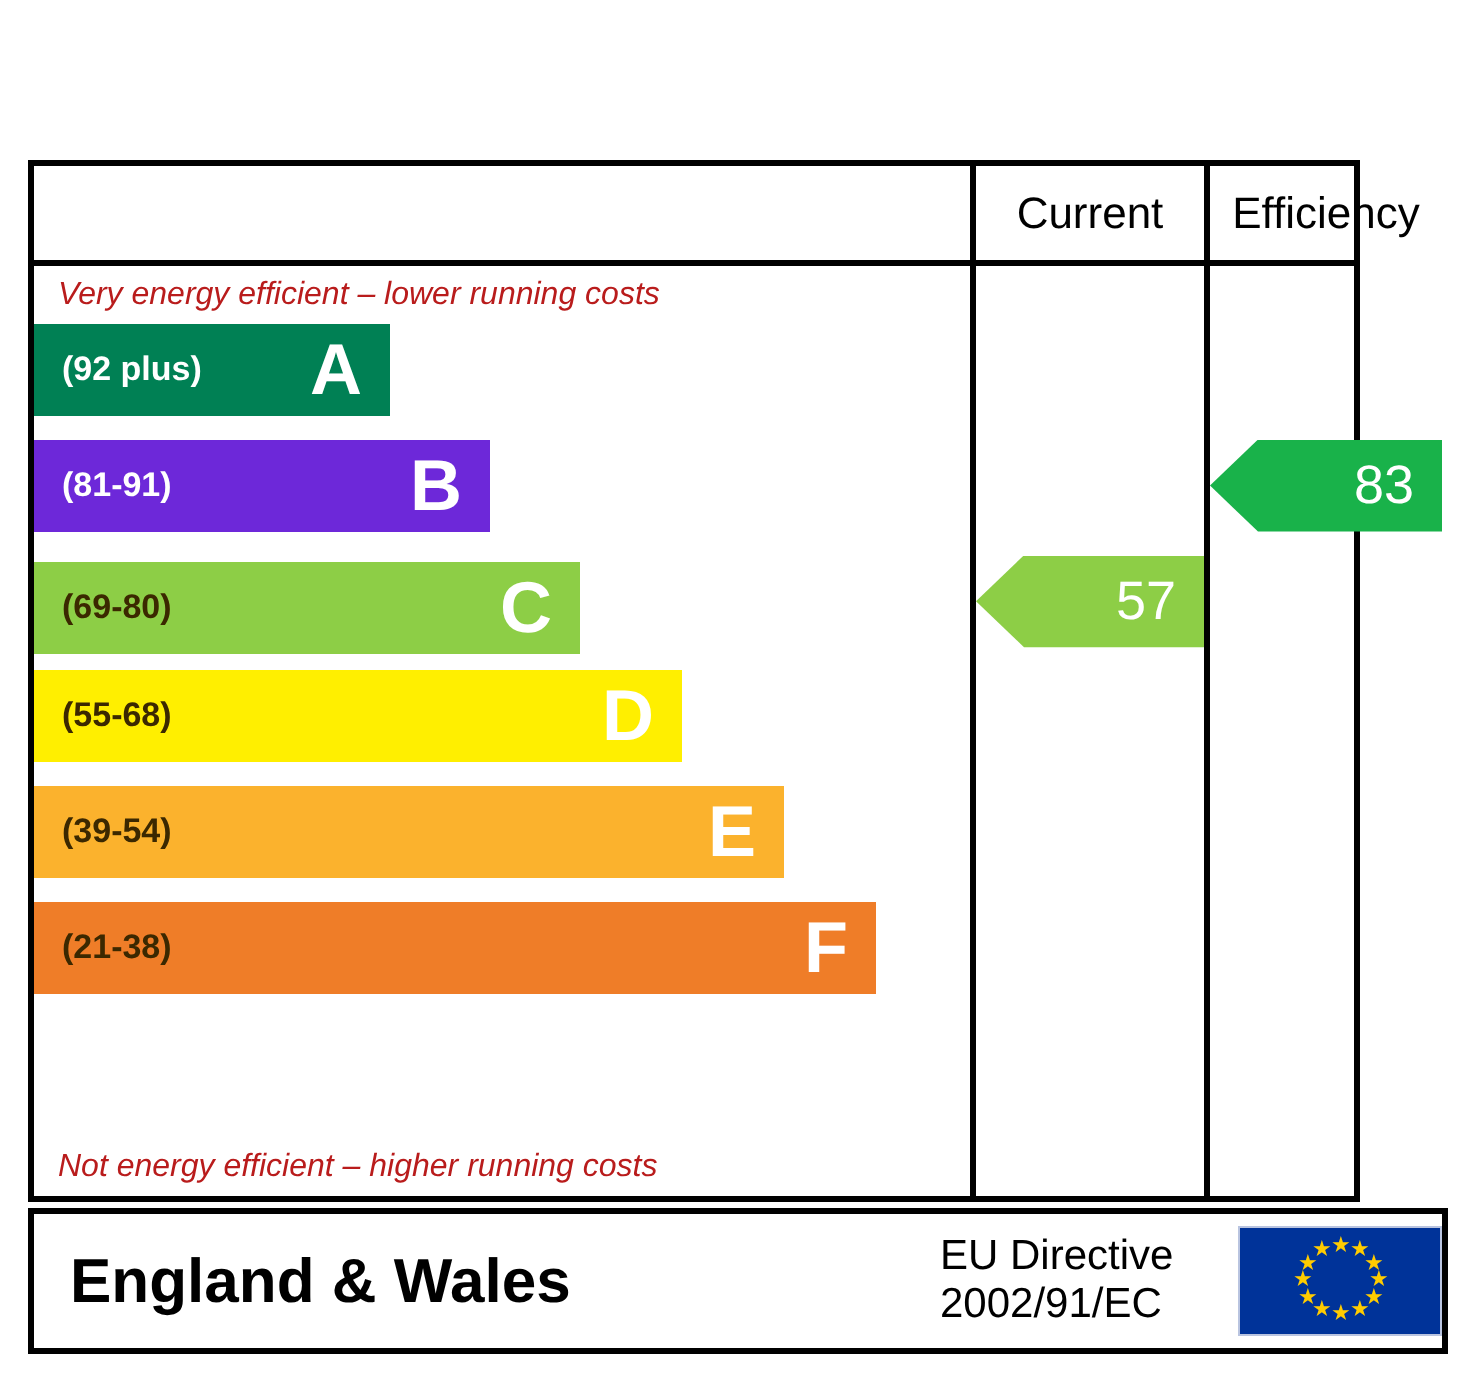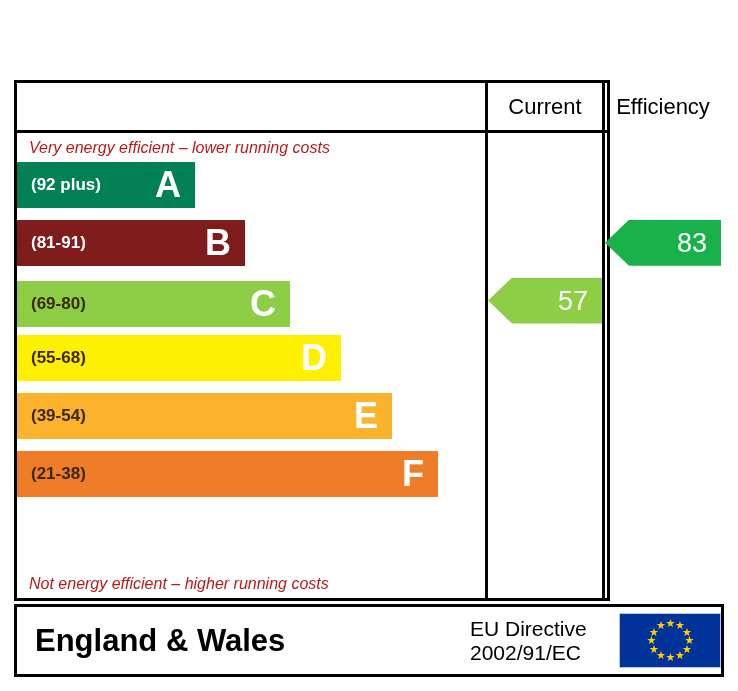--- a/index.html
+++ b/index.html
@@ -41,21 +41,21 @@
     font-weight: bold;
     letter-spacing: 0.1px;
     white-space: nowrap;
   }
 
   
   .chart-frame {
     position: absolute;
     left: 14px;
     top: 80px;
-    width: 596px;
+    width: 666px;
     height: 521px;
     border: 3px solid #000000;
     box-sizing: border-box;
     background: #ffffff;
   }
 
   
   .col-rule {
     position: absolute;
     top: 0;
@@ -227,21 +227,21 @@
     <div class="col-head potential">Efficiency</div>
 
     <div class="caption top">Very energy efficient – lower running costs</div>
     <div class="caption bottom">Not energy efficient – higher running costs</div>
 
     <div class="bands" id="bands">
         <div class="band" style="top: 0px; width: 178px; background: rgb(0, 128, 84);">
           <span class="range">(92 plus)</span>
           <span class="letter">A</span>
         </div>
-        <div class="band" style="top: 57.8px; width: 228px; background: #7f1d1d;">
+        <div class="band" style="top: 57.8px; width: 228px; background: #6d28d9;">
           <span class="range">(81-91)</span>
           <span class="letter">B</span>
         </div>
         <div class="band dark-text" style="top: 119px; width: 273px; background: rgb(141, 206, 70);">
           <span class="range">(69-80)</span>
           <span class="letter">C</span>
         </div>
         <div class="band dark-text" style="top: 173.4px; width: 324px; background: rgb(255, 239, 0);">
           <span class="range">(55-68)</span>
           <span class="letter">D</span>

